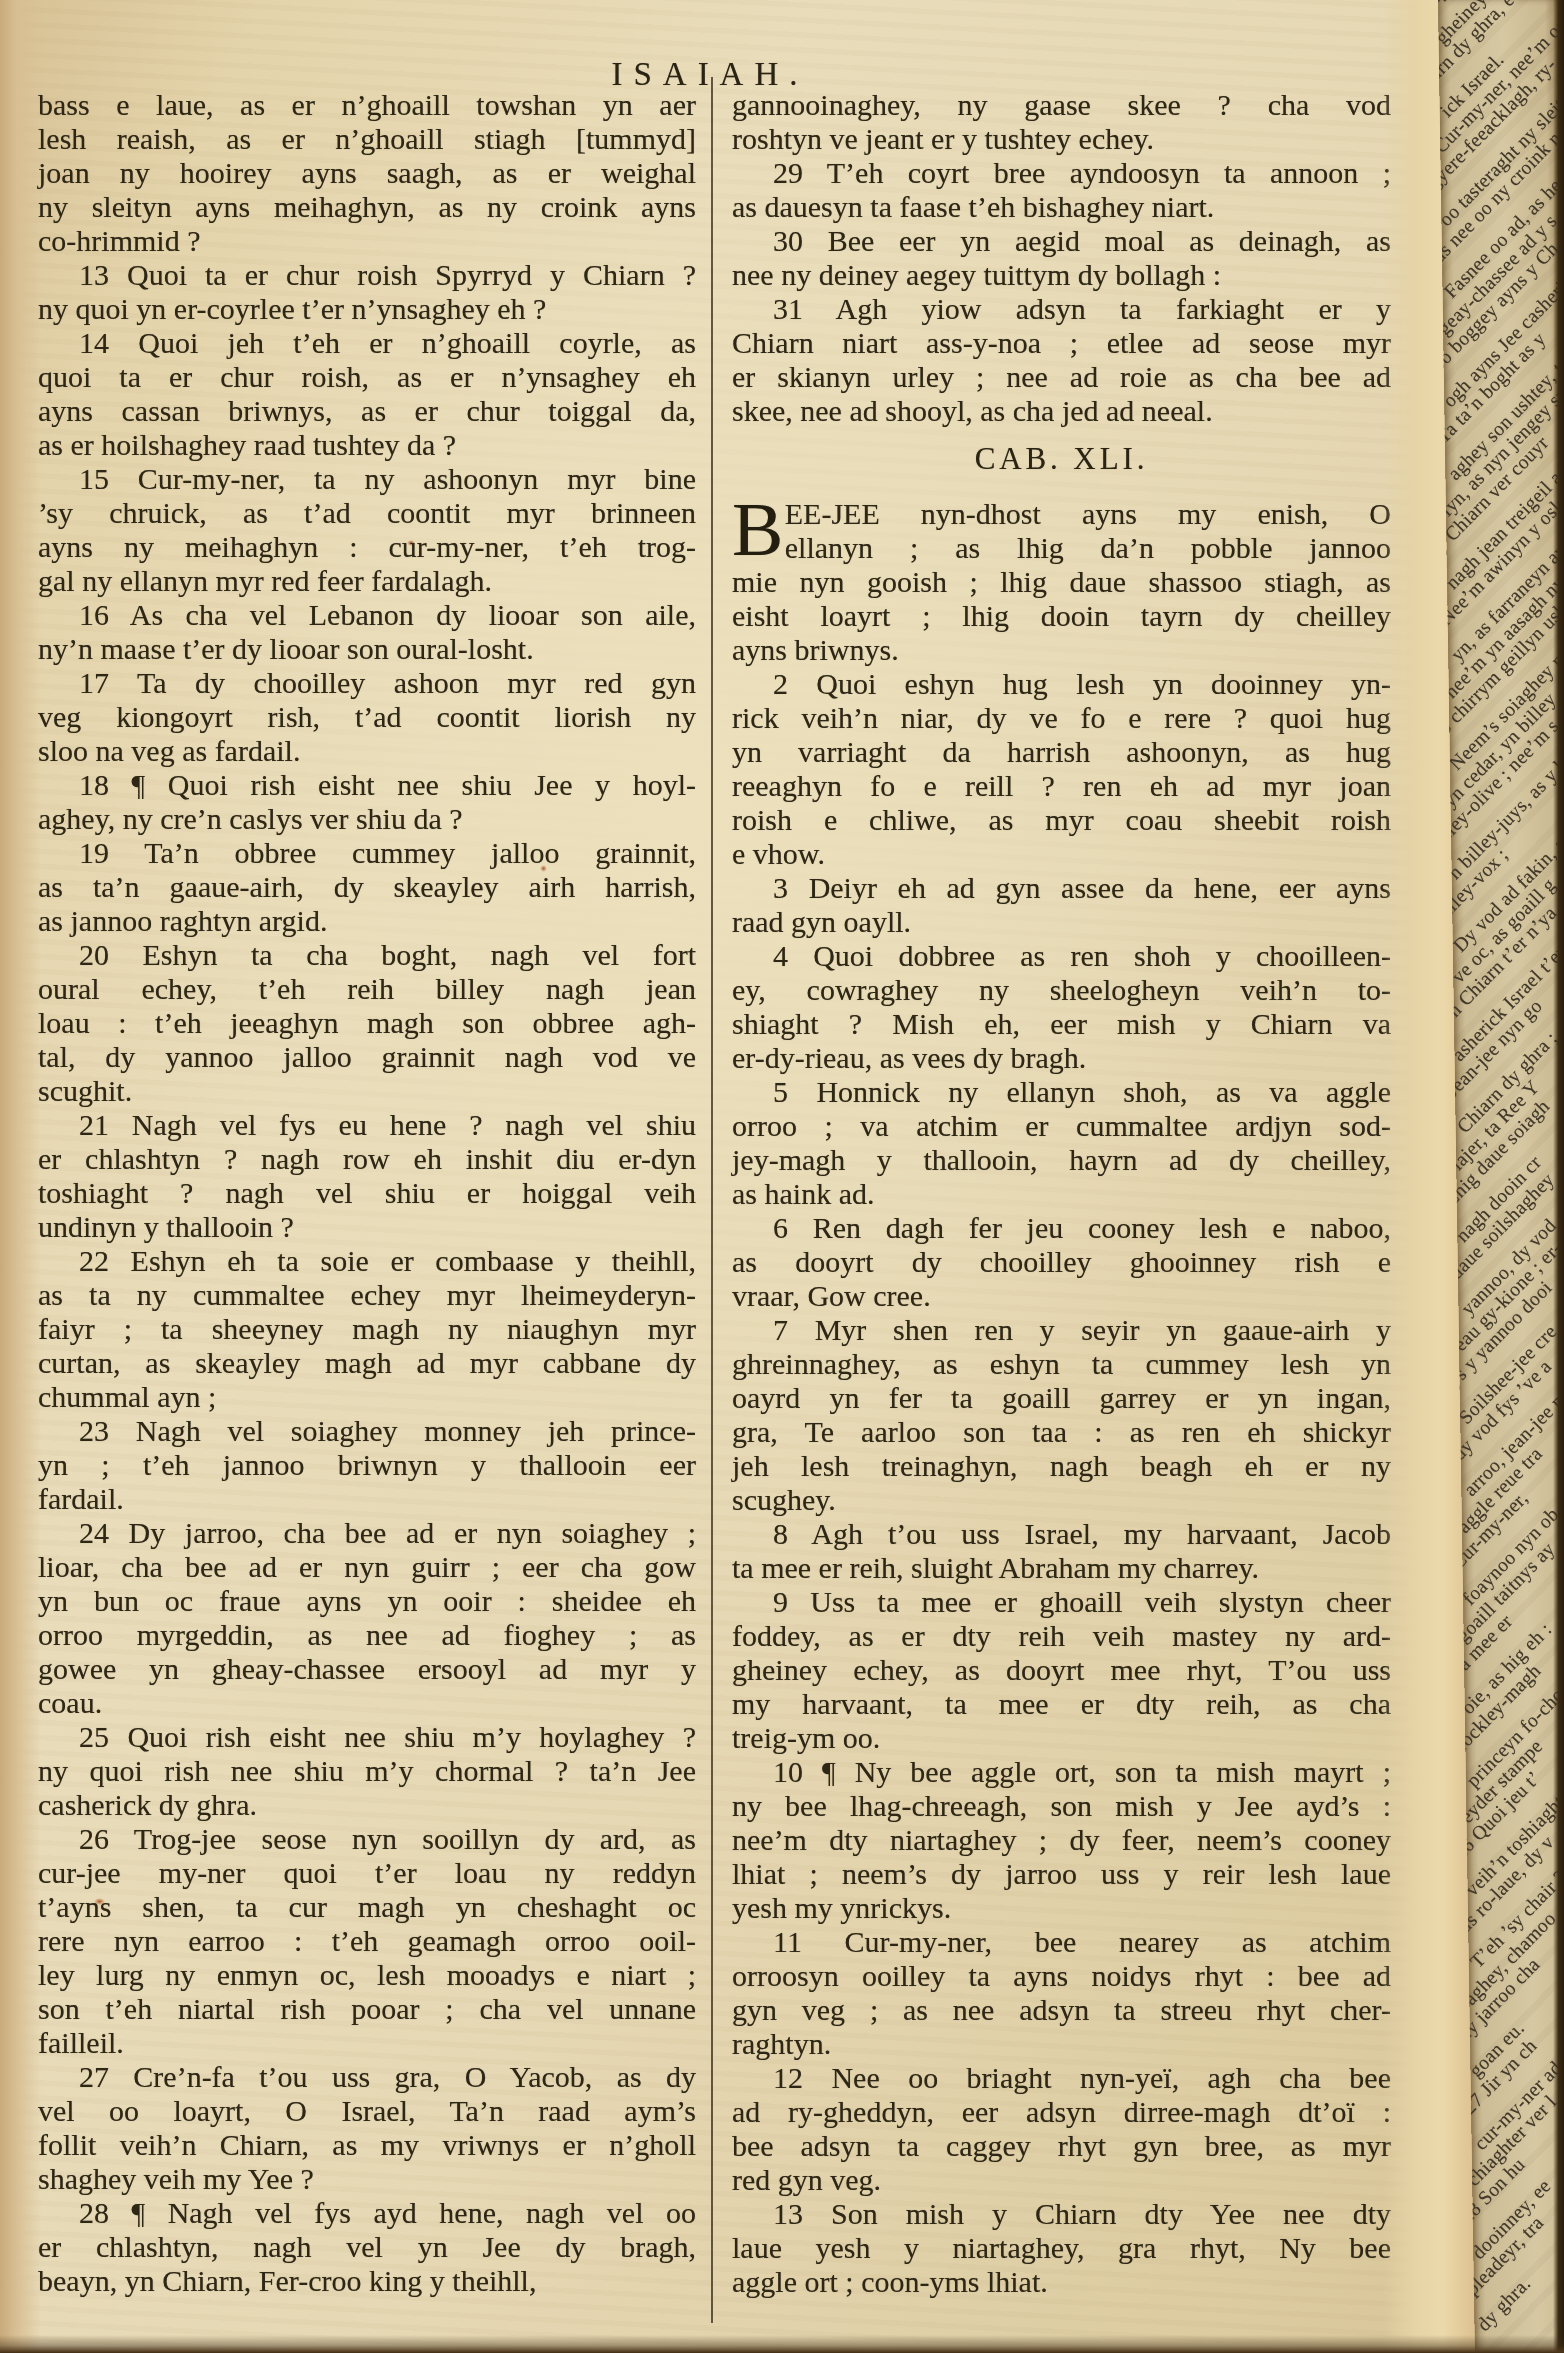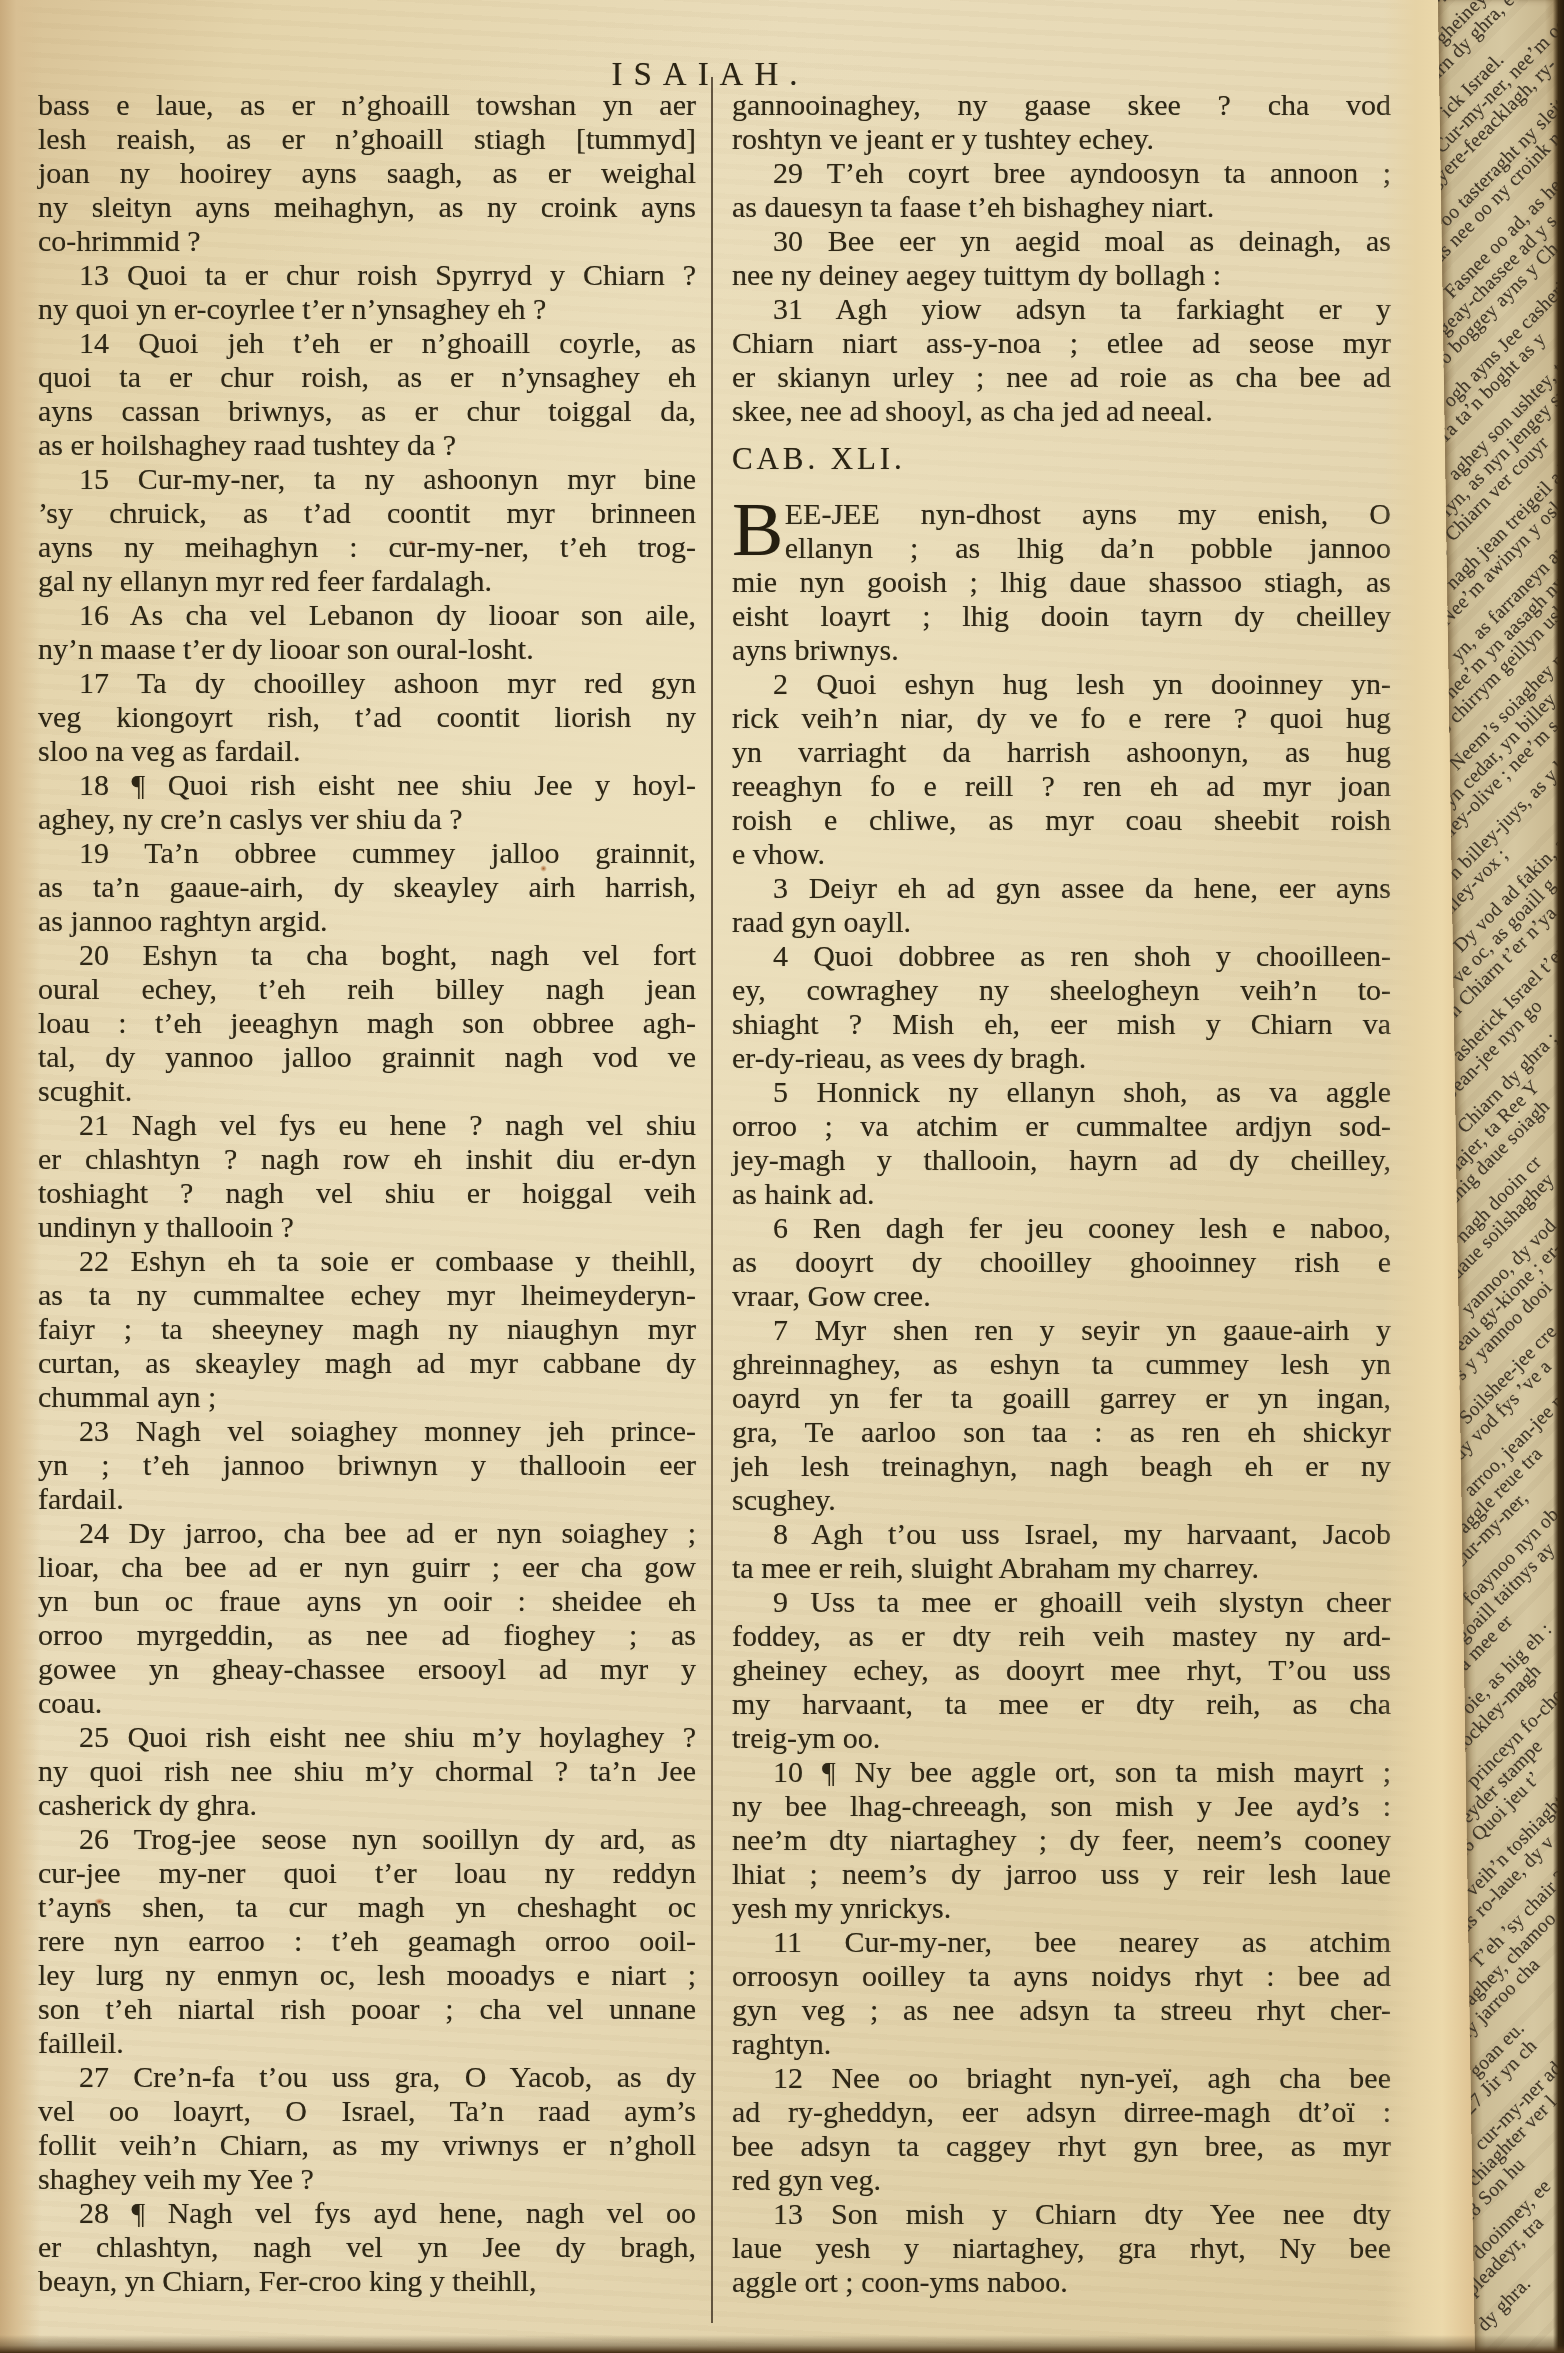--- a/index.html
+++ b/index.html
@@ -22,21 +22,21 @@
   .header{position:absolute;left:31px;top:23.5px;width:1358px;text-align:center;
     font-size:33px;letter-spacing:11px;color:#2b2414;margin-top:32px;}
   .col{position:absolute;top:88px;font-size:30px;line-height:34px;}
   .colL{left:38px;width:658px;}
   .colR{left:732px;width:659px;}
   .rule{position:absolute;left:711px;top:77px;width:1.6px;height:2246px;background:#4a3d2b;opacity:.85;}
   .line{text-align:justify;text-justify:inter-word;}
   .line.just{text-align-last:justify;}
   .line.indent{text-indent:41px;}
   .line.cl2{padding-left:9.4px;}
-  .chap-heading{text-align:left;font-size:31px;letter-spacing:3.9px;
+  .chap-heading{text-align:center;font-size:31px;letter-spacing:3.9px;
     margin:12.5px 0 20.3px 0;line-height:36px;color:#2b2414;}
   .dropcap{float:left;font-size:77px;line-height:63px;width:45px;margin:1.6px 7.8px 0 0;
     color:#241e10;}
   .ink{text-shadow:0 0 0.8px rgba(46,39,22,.45);}
 
   .fore-edge{position:absolute;left:1383px;top:0;width:95px;height:100%;
     background:linear-gradient(90deg,rgba(226,210,170,0) 0%,#e6d3a6 35%,#ecd9ab 62%,#dcbf8e 100%);}
   .next-page{position:absolute;left:1438px;top:0;width:127px;height:2354px;overflow:hidden;
     transform:skewX(0.9deg);transform-origin:0 0;
     box-shadow:inset 3.1px 0 7.8px -1.6px rgba(84,58,26,.6);
@@ -192,21 +192,21 @@
         <div class="line indent just">11 Cur-my-ner, bee nearey as atchim</div>
         <div class="line just">orroosyn ooilley ta ayns noidys rhyt : bee ad</div>
         <div class="line just">gyn veg ; as nee adsyn ta streeu rhyt cher-</div>
         <div class="line">raghtyn.</div>
         <div class="line indent just">12 Nee oo briaght nyn-yeï, agh cha bee</div>
         <div class="line just">ad ry-gheddyn, eer adsyn dirree-magh dt’oï :</div>
         <div class="line just">bee adsyn ta caggey rhyt gyn bree, as myr</div>
         <div class="line">red gyn veg.</div>
         <div class="line indent just">13 Son mish y Chiarn dty Yee nee dty</div>
         <div class="line just">laue yesh y niartaghey, gra rhyt, Ny bee</div>
-        <div class="line">aggle ort ; coon-yms naboo.</div>
+        <div class="line">aggle ort ; coon-yms lhiat.</div>
       </div>
   </div>
 
   <div class="fore-edge"></div>
   <div class="next-page ink" id="edgePage">
       <span class="frag" style="top: -6.3px; left: -11px;">Ny bee aggle</span>
       <span class="frag" style="top: 30px; left: 0px;">gheiney Israel ;</span>
       <span class="frag" style="top: 66px; left: -7px;">arn dy ghra, eer dty H</span>
       <span class="frag" style="top: 103px; left: 3.9px;">ick Israel.</span>
       <span class="frag" style="top: 139px; left: -3.1px;">Cur-my-ner, nee’m oo</span>

